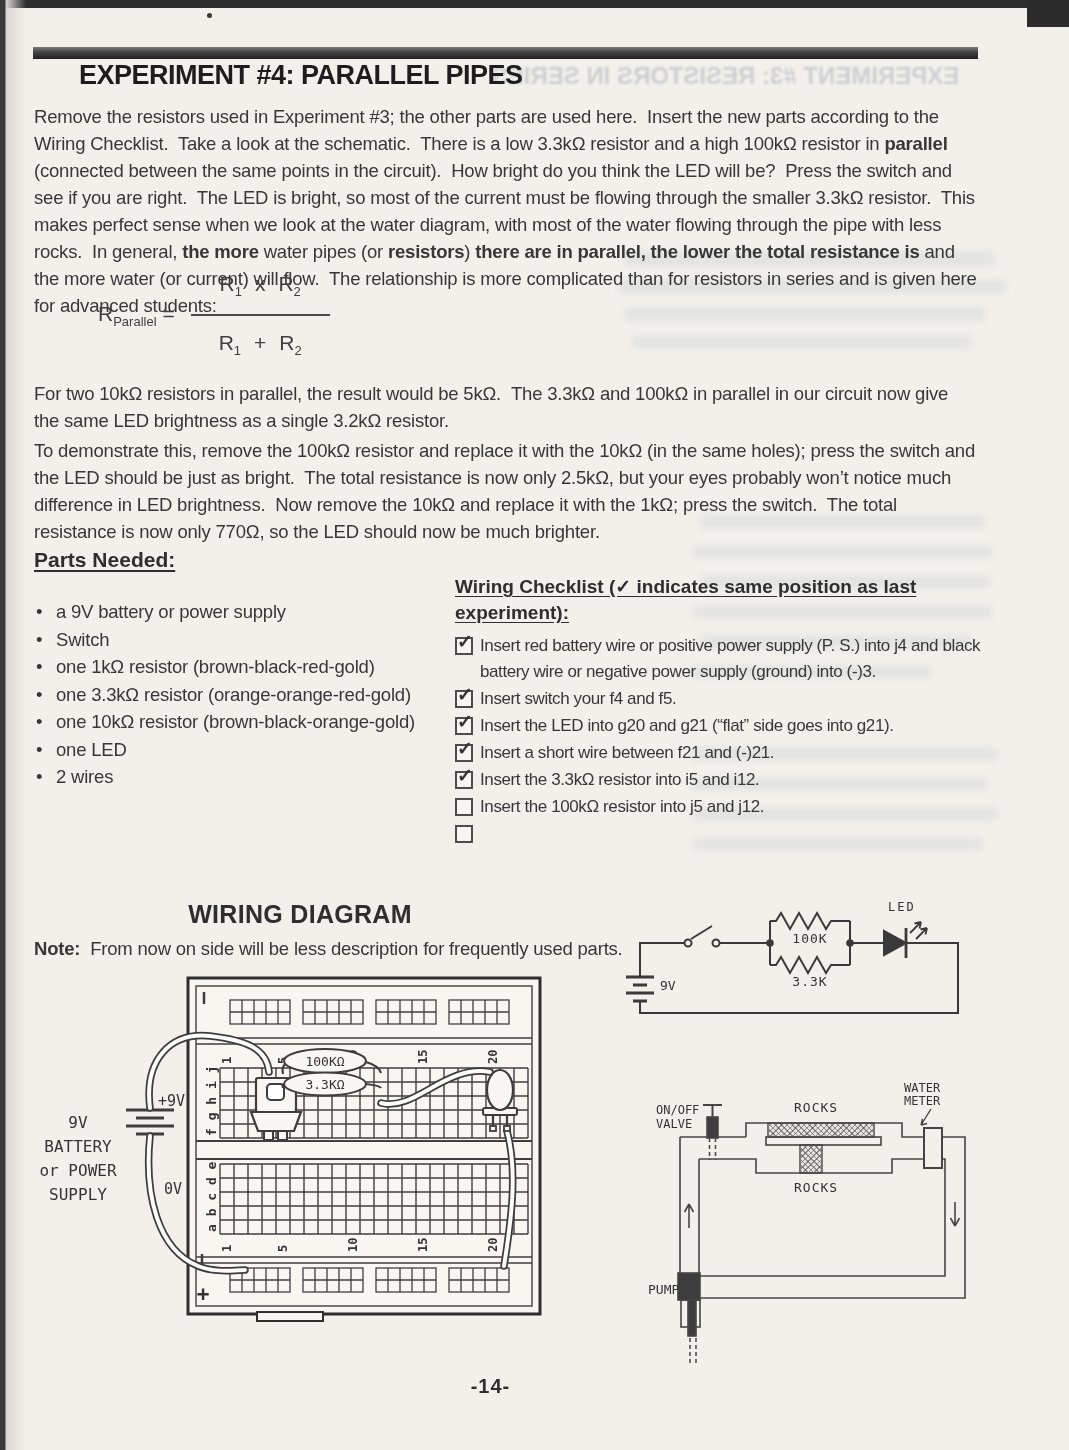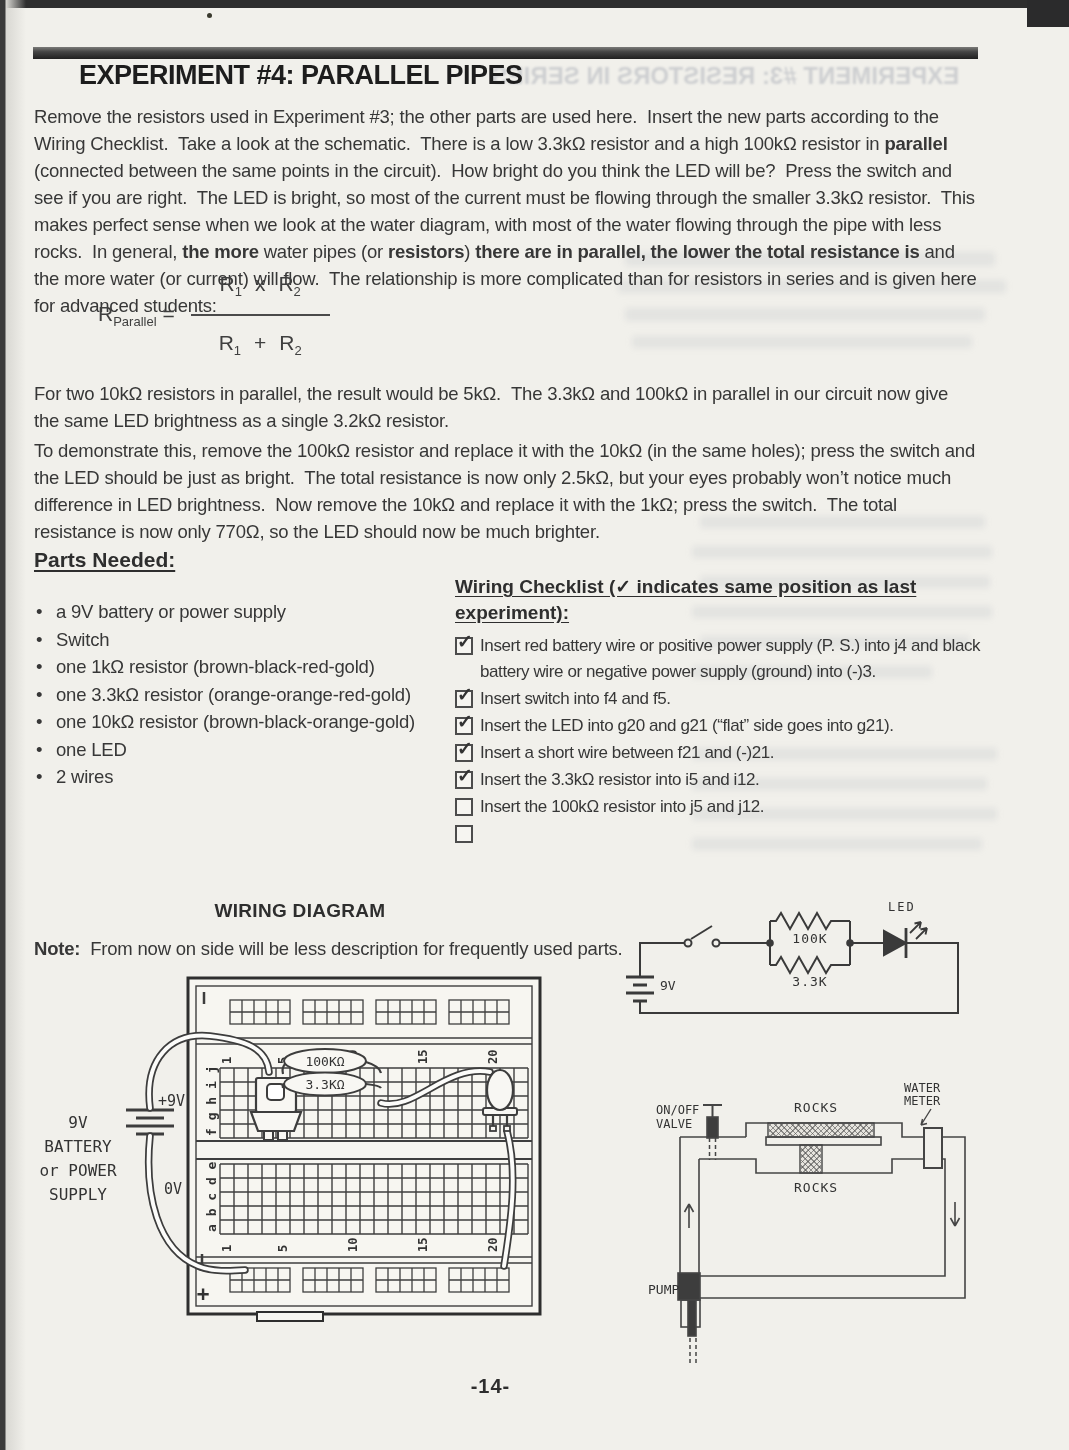--- a/index.html
+++ b/index.html
@@ -30,21 +30,21 @@
   .parts{left:34px;top:548px;width:400px;}
   .parts ul{list-style:none;margin:26px 0 0 0;padding:0;}
   .parts li{font-size:18.5px;line-height:27.5px;letter-spacing:-.2px;padding-left:22px;position:relative;color:#373737;}
   .parts li::before{content:"\2022";position:absolute;left:2px;}
   .checklist{left:455px;top:574px;width:552px;}
   .cl-head{font-size:19px;line-height:26px;}
   .cl-items{margin-top:7px;}
   .cl-item{display:flex;gap:7px;font-size:17px;line-height:26px;letter-spacing:-.4px;margin-bottom:1px;color:#373737;}
   .cb{flex:none;width:14px;height:14px;border:2px solid #4c4c4c;margin-top:4px;position:relative;background:#f6f5f1;}
   .cb-mark{position:absolute;left:0px;top:-10px;font-size:19px;font-weight:bold;color:#333;}
-  .wd-heading{left:140px;top:900px;width:320px;text-align:center;font-size:19px;font-weight:bold;letter-spacing:.3px;color:#2e2e2e;}
+  .wd-heading{left:140px;top:900px;width:320px;text-align:center;font-size:25px;font-weight:bold;letter-spacing:.3px;color:#2e2e2e;}
   .note{left:34px;top:935px;width:600px;}
   .smudge{position:absolute;background:rgba(150,156,165,.15);filter:blur(3px);border-radius:3px;}
   .pageno{left:0;top:1375px;width:981px;text-align:center;font-size:20px;font-weight:bold;letter-spacing:1px;color:#2e2e2e;}
   svg text{font-family:"DejaVu Sans Mono","Liberation Mono",monospace;fill:#333;}
   .rocks-tex{background-color:#e6e4de;background-image:
      repeating-linear-gradient(45deg,rgba(70,70,70,.55) 0 1px,rgba(0,0,0,0) 1px 4px),
      repeating-linear-gradient(-45deg,rgba(70,70,70,.55) 0 1px,rgba(0,0,0,0) 1px 4px);}
 </style>
 </head>
 <body>
@@ -107,21 +107,21 @@
       <div class="cl-item">
           <span class="cb">
             <span class="cb-mark">✓</span>
           </span>
           <span>Insert red battery wire or positive power supply (P. S.) into j4 and black battery wire or negative power supply (ground) into (-)3.</span>
         </div>
       <div class="cl-item">
           <span class="cb">
             <span class="cb-mark">✓</span>
           </span>
-          <span>Insert switch into f4 and f5.</span>
+          <span>Insert switch your f4 and f5.</span>
         </div>
       <div class="cl-item">
           <span class="cb">
             <span class="cb-mark">✓</span>
           </span>
           <span>Insert the LED into g20 and g21 (“flat” side goes into g21).</span>
         </div>
       <div class="cl-item">
           <span class="cb">
             <span class="cb-mark">✓</span>

